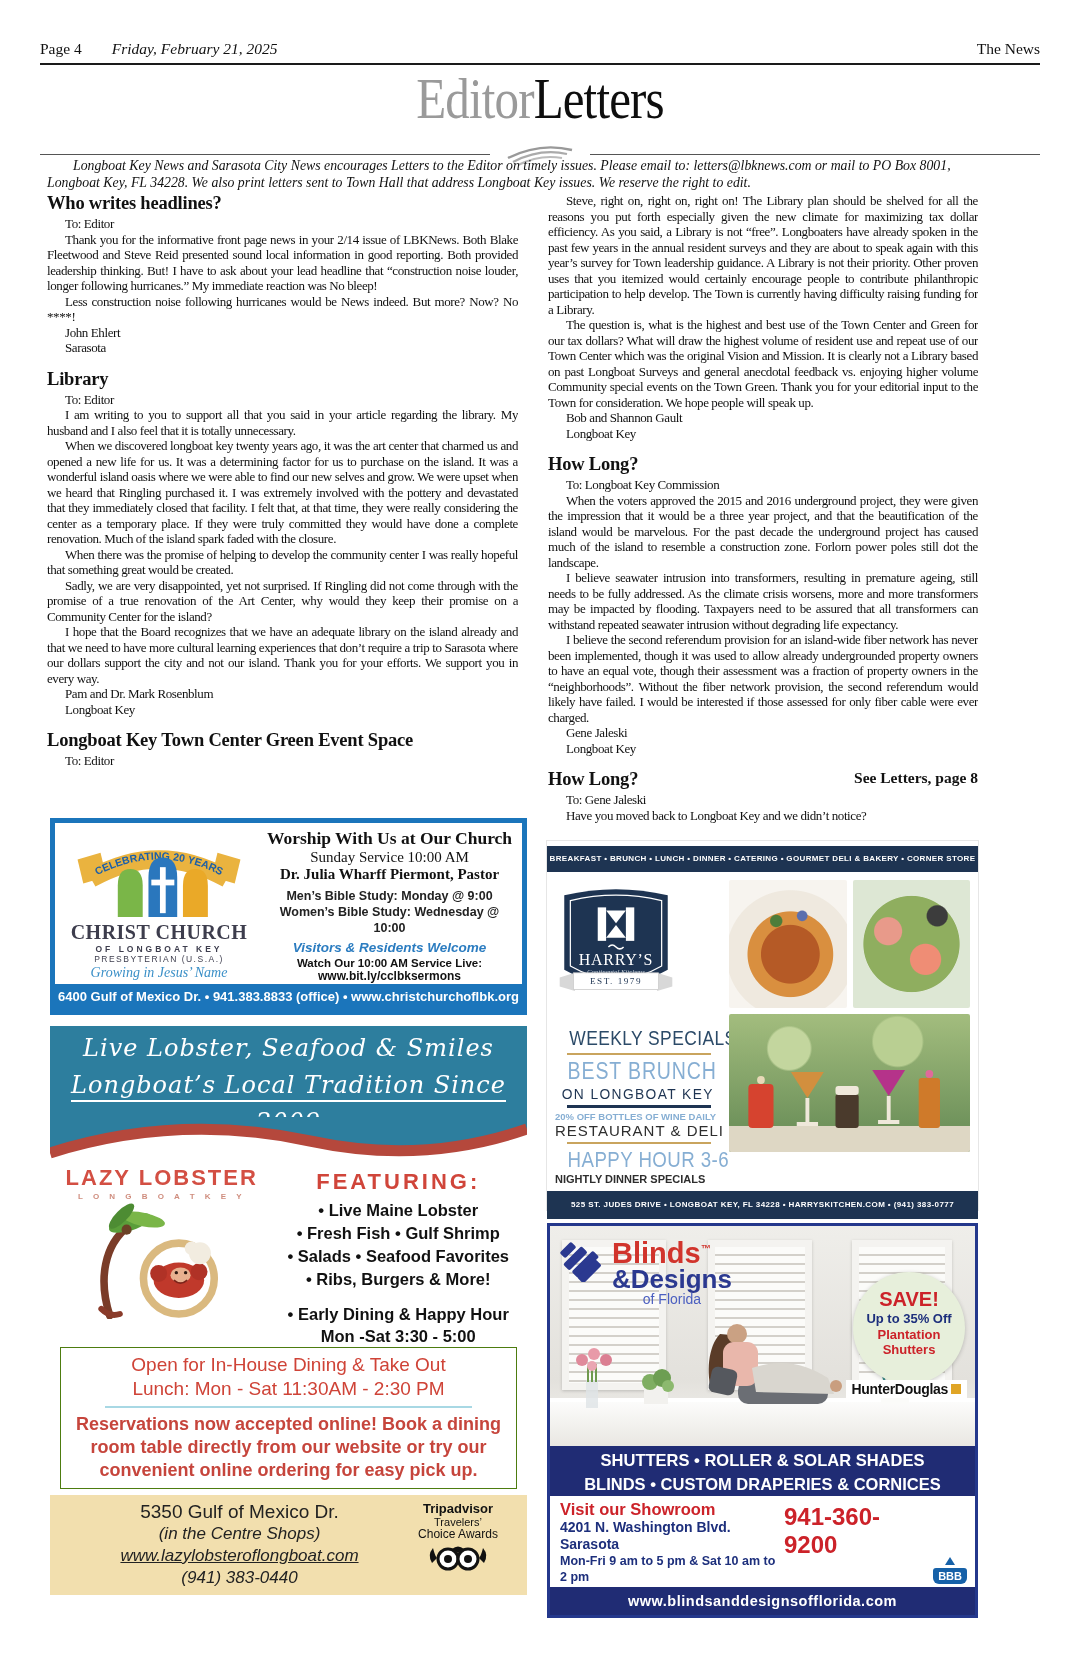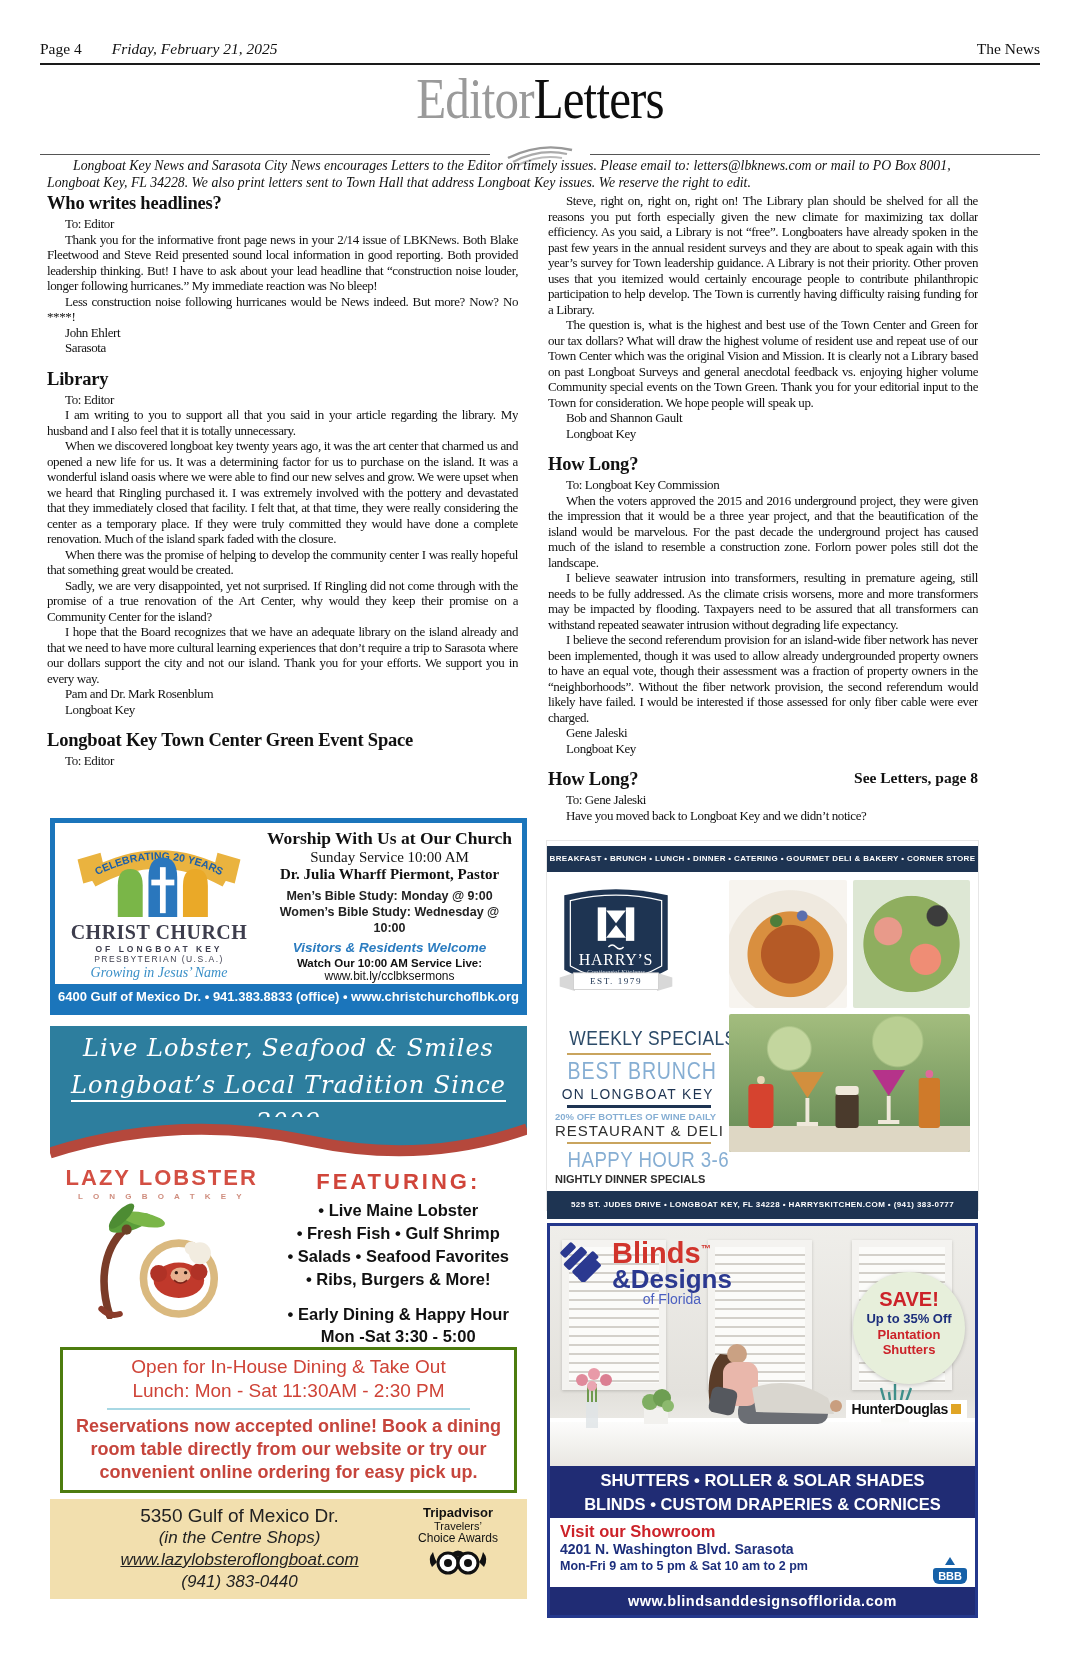--- a/index.html
+++ b/index.html
@@ -44,41 +44,41 @@
   .cc-sub2{font-size:8.5px;letter-spacing:1.5px;color:#3d3d4d;font-weight:normal;}
   .cc-tag{font-family:"Liberation Serif",serif;font-style:italic;color:#3a8fc7;font-size:14px;margin-top:1px;}
   .cc-right{flex:1;text-align:center;padding:5px 6px 0 0;font-family:"Liberation Serif",serif;}
   .cc-h1{font-weight:bold;font-size:17.5px;}
   .cc-h2{font-size:15px;}
   .cc-h3{font-weight:bold;font-size:15px;margin-bottom:5px;}
   .cc-l4{font-family:"Liberation Sans",sans-serif;font-weight:bold;font-size:12.5px;color:#222;line-height:16px;}
   .cc-l6{color:#2b7cc0;font-style:italic;font-weight:bold;font-size:13.5px;
          font-family:"Liberation Sans",sans-serif;margin:4px 0 2px;}
   .cc-l7{font-family:"Liberation Sans",sans-serif;font-size:11.5px;font-weight:bold;}
-  .cc-l8{font-family:"Liberation Sans",sans-serif;font-size:12px;font-weight:normal;}
+  .cc-l8{font-family:"Liberation Sans",sans-serif;font-size:12px;font-weight:bold;}
   .cc-l9{font-family:"Liberation Sans",sans-serif;font-size:10.5px;font-weight:bold;}
   .cc-footer{height:26px;background:#1b75bb;color:#fff;font-weight:bold;font-size:13px;
              text-align:center;line-height:26px;}
 
   
   .ad-lazy{position:absolute;left:50px;top:1026px;width:477px;height:585px;background:#fff;
            font-family:"Liberation Sans",sans-serif;overflow:hidden;}
   .ll-top{background:#2d7e9e;height:88px;text-align:center;color:#fff;padding-top:4px;}
   .ll-script{font-family:"DejaVu Serif",serif;font-style:italic;font-size:24px;line-height:37px;letter-spacing:1px;text-align:center;}
   .ll-u{border-bottom:2px solid #fff;padding-bottom:1px;}
   .ll-wave{display:block;width:100%;height:46px;margin-top:-1px;}
   .ll-mid{display:flex;height:180px;padding:0 8px;gap:12px;}
   .ll-mid-left{width:45%;text-align:center;}
   .ll-logo{color:#d34f43;font-weight:bold;font-size:22px;letter-spacing:2px;margin-top:2px;}
   .ll-logo-sub{color:#cf8d7e;font-size:8px;letter-spacing:4px;font-weight:bold;margin-top:1px;}
   .ll-mid-right{flex:1;text-align:center;}
   .ll-feat{color:#d0453a;font-size:22px;letter-spacing:3px;margin:6px 0 4px;font-weight:bold;}
   .ll-items p{margin:0;font-weight:bold;font-size:16.5px;line-height:23px;color:#111;}
   .ll-early{margin-top:12px;font-weight:bold;font-size:16.5px;line-height:22px;color:#111;}
-  .ll-box{border:3px solid #4d7c0f;margin:4px 10px 6px;text-align:center;padding:5px 4px 6px;}
+  .ll-box{border:1px solid #4d7c0f;margin:4px 10px 6px;text-align:center;padding:5px 4px 6px;}
   .ll-open p{margin:0;color:#cf4337;font-size:19px;line-height:24px;}
   .ll-div{height:2px;background:#a8d8e4;width:82%;margin:5px auto;}
   .ll-res{color:#c6453c;font-weight:bold;font-size:18px;line-height:23px;}
   .ll-tan{background:#f2dfae;height:94px;display:flex;padding:6px 10px 0 30px;}
   .ll-addr{flex:1;text-align:center;}
   .ll-a1{font-size:19px;color:#222;}
   .ll-a2{font-style:italic;font-size:17px;color:#222;line-height:22px;}
   .ll-a3{font-style:italic;font-size:17px;color:#222;text-decoration:underline;line-height:22px;}
   .ll-trip{width:118px;text-align:center;color:#111;}
   .ll-t1{font-weight:bold;font-size:13px;}
@@ -489,19 +489,20 @@
   <div class="b-band">
     <div>SHUTTERS • ROLLER &amp; SOLAR SHADES</div>
     <div>BLINDS • CUSTOM DRAPERIES &amp; CORNICES</div>
   </div>
   <div class="b-contact">
     <div>
       <div class="b-show">Visit our Showroom</div>
       <div class="b-addr">4201 N. Washington Blvd. Sarasota</div>
       <div class="b-hours">Mon-Fri 9 am to 5 pm &amp; Sat 10 am to 2 pm</div>
     </div>
+    <div class="b-phone">941-360-9200</div>
   </div>
   <div class="b-web">www.blindsanddesignsofflorida.com</div>
   <div class="bbb">
     <div class="bbb-flame"></div>
     <span class="bbb-mark">BBB</span>
   </div>
 </div>
 
 </body></html>

